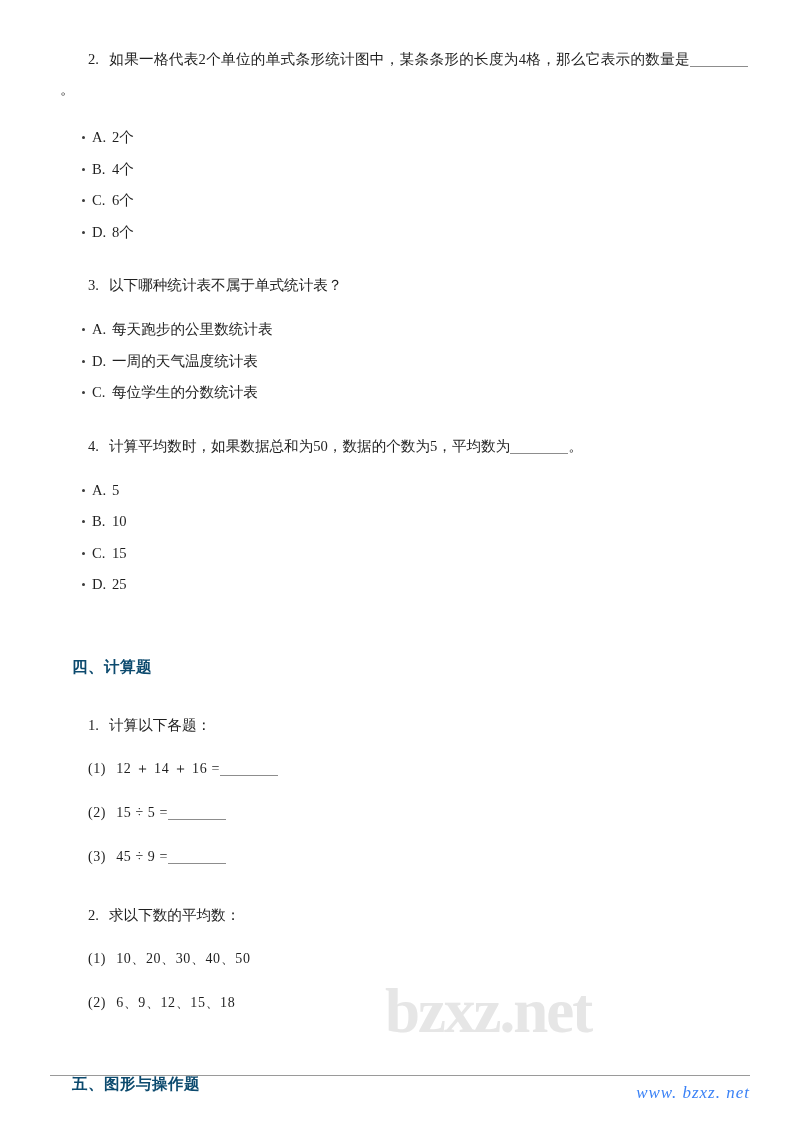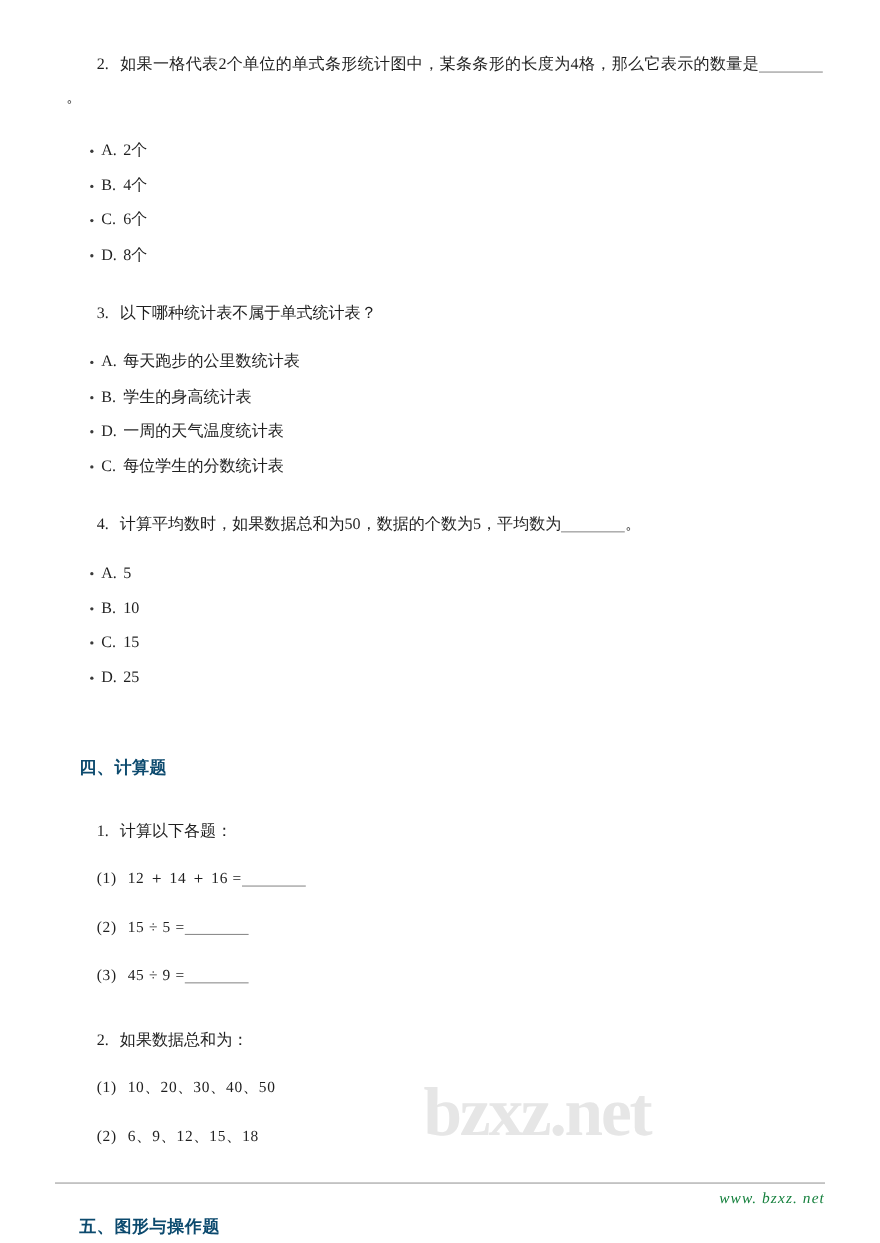--- a/index.html
+++ b/index.html
@@ -130,22 +130,22 @@
   .footer-rule {
     width: 100%;
     height: 1px;
     background: #9a9a9a;
   }
   .footer-url {
     margin-top: 7px;
     text-align: right;
     font-family: "Liberation Serif", serif;
     font-style: italic;
-    font-size: 14px;
-    color: #15803d;
+    font-size: 17px;
+    color: #3b82f6;
     letter-spacing: 1px;
   }
 </style>
 </head>
 <body>
 
 <div class="page">
 
   <div class="watermark">bzxz.net</div>
 
@@ -165,21 +165,20 @@
     </ul>
 
     <div class="sp-22"></div>
 
     <p class="qpara"><span class="qnum">3.</span><span>以下哪种统计表不属于单式统计表？</span></p>
 
     <div class="sp-14"></div>
 
     <ul class="options">
       <li><span class="opt-key">A.</span><span class="opt-text">每天跑步的公里数统计表</span></li>
-      <li><span class="opt-key">B.</span><span class="opt-text">学生的身高统计表</span></li>
       <li><span class="opt-key">D.</span><span class="opt-text">一周的天气温度统计表</span></li>
       <li><span class="opt-key">C.</span><span class="opt-text">每位学生的分数统计表</span></li>
     </ul>
 
     <div class="sp-22"></div>
 
     <p class="qpara"><span class="qnum">4.</span><span>计算平均数时，如果数据总和为50，数据的个数为5，平均数为</span><span class="blank"></span><span>。</span></p>
 
     <div class="sp-14"></div>
 
@@ -208,21 +207,21 @@
 
     <div class="sp-14"></div>
 
     <p class="calcline"><span class="qnum">(3)</span><span>45 ÷ 9 =</span><span class="blank"></span></p>
 
     <div class="sp-14"></div>
 
 
     <div class="sp-14"></div>
 
-    <p class="subitem"><span class="qnum">2.</span><span>如果数据总和为：</span></p>
+    <p class="subitem"><span class="qnum">2.</span><span>求以下数的平均数：</span></p>
 
     <div class="sp-14"></div>
 
     <p class="calcline"><span class="qnum">(1)</span><span>10、20、30、40、50</span></p>
 
     <div class="sp-14"></div>
 
     <p class="calcline"><span class="qnum">(2)</span><span>6、9、12、15、18</span></p>
 
     <div class="sp-44"></div>

